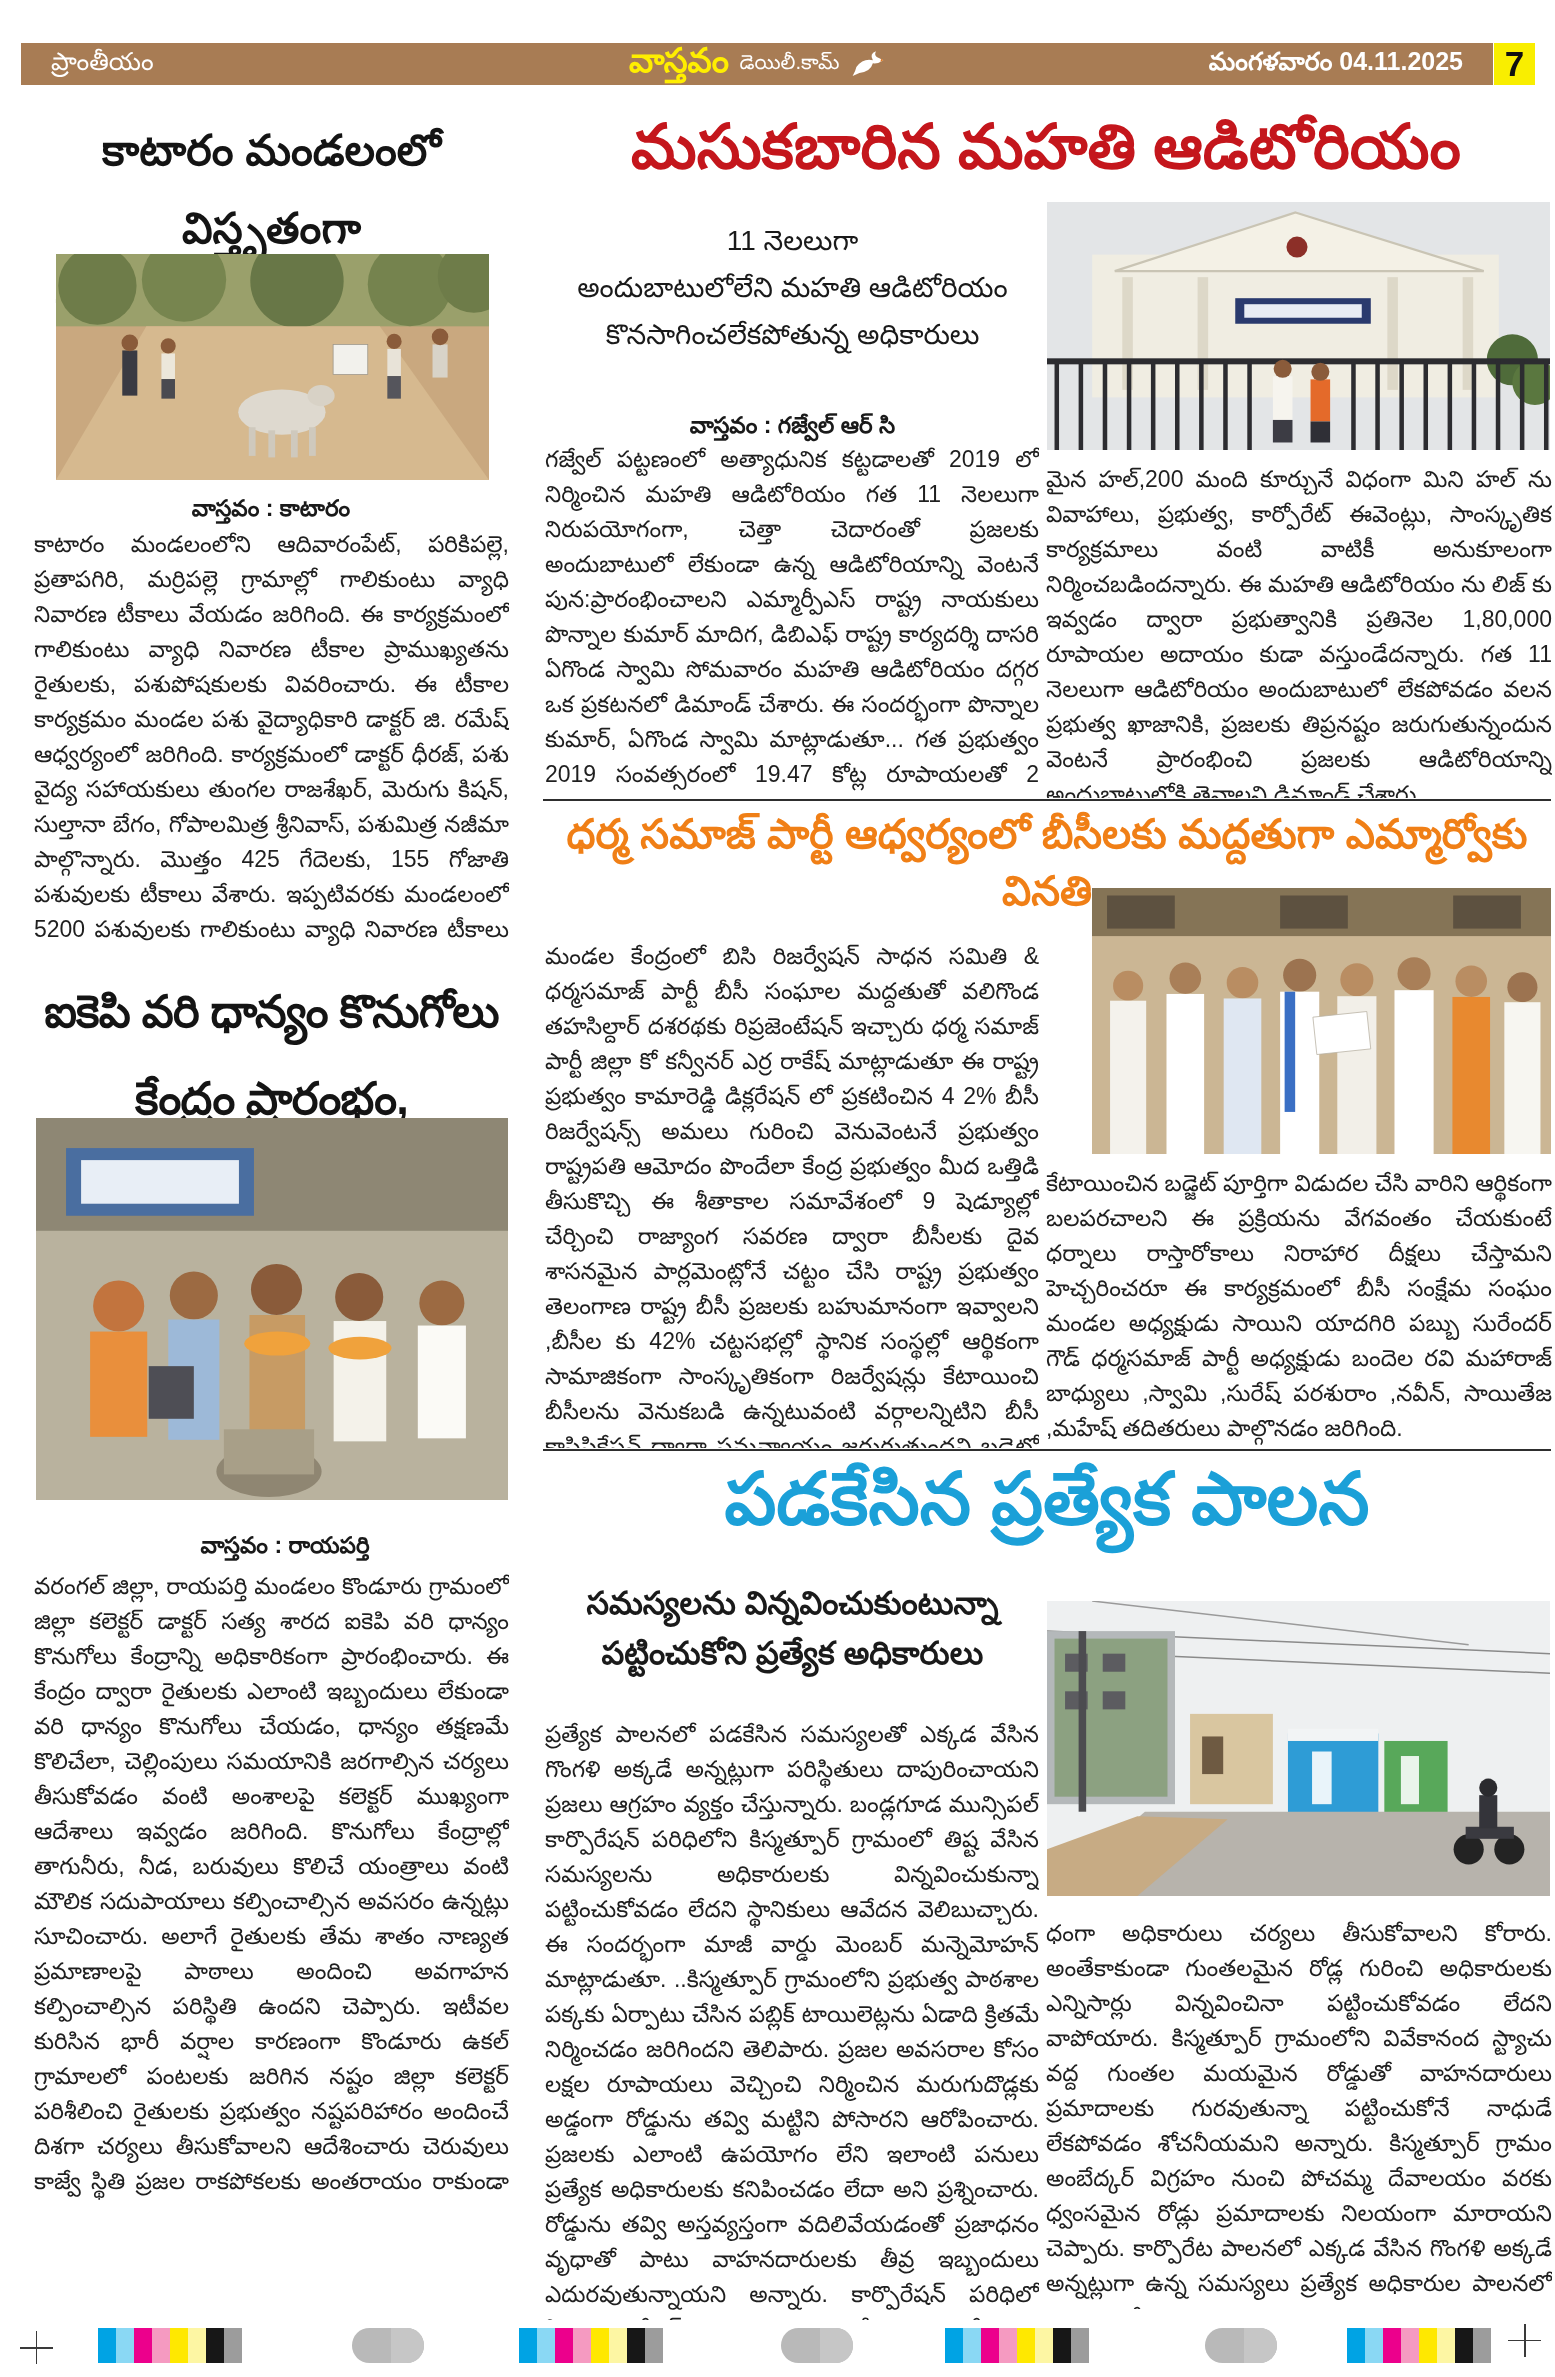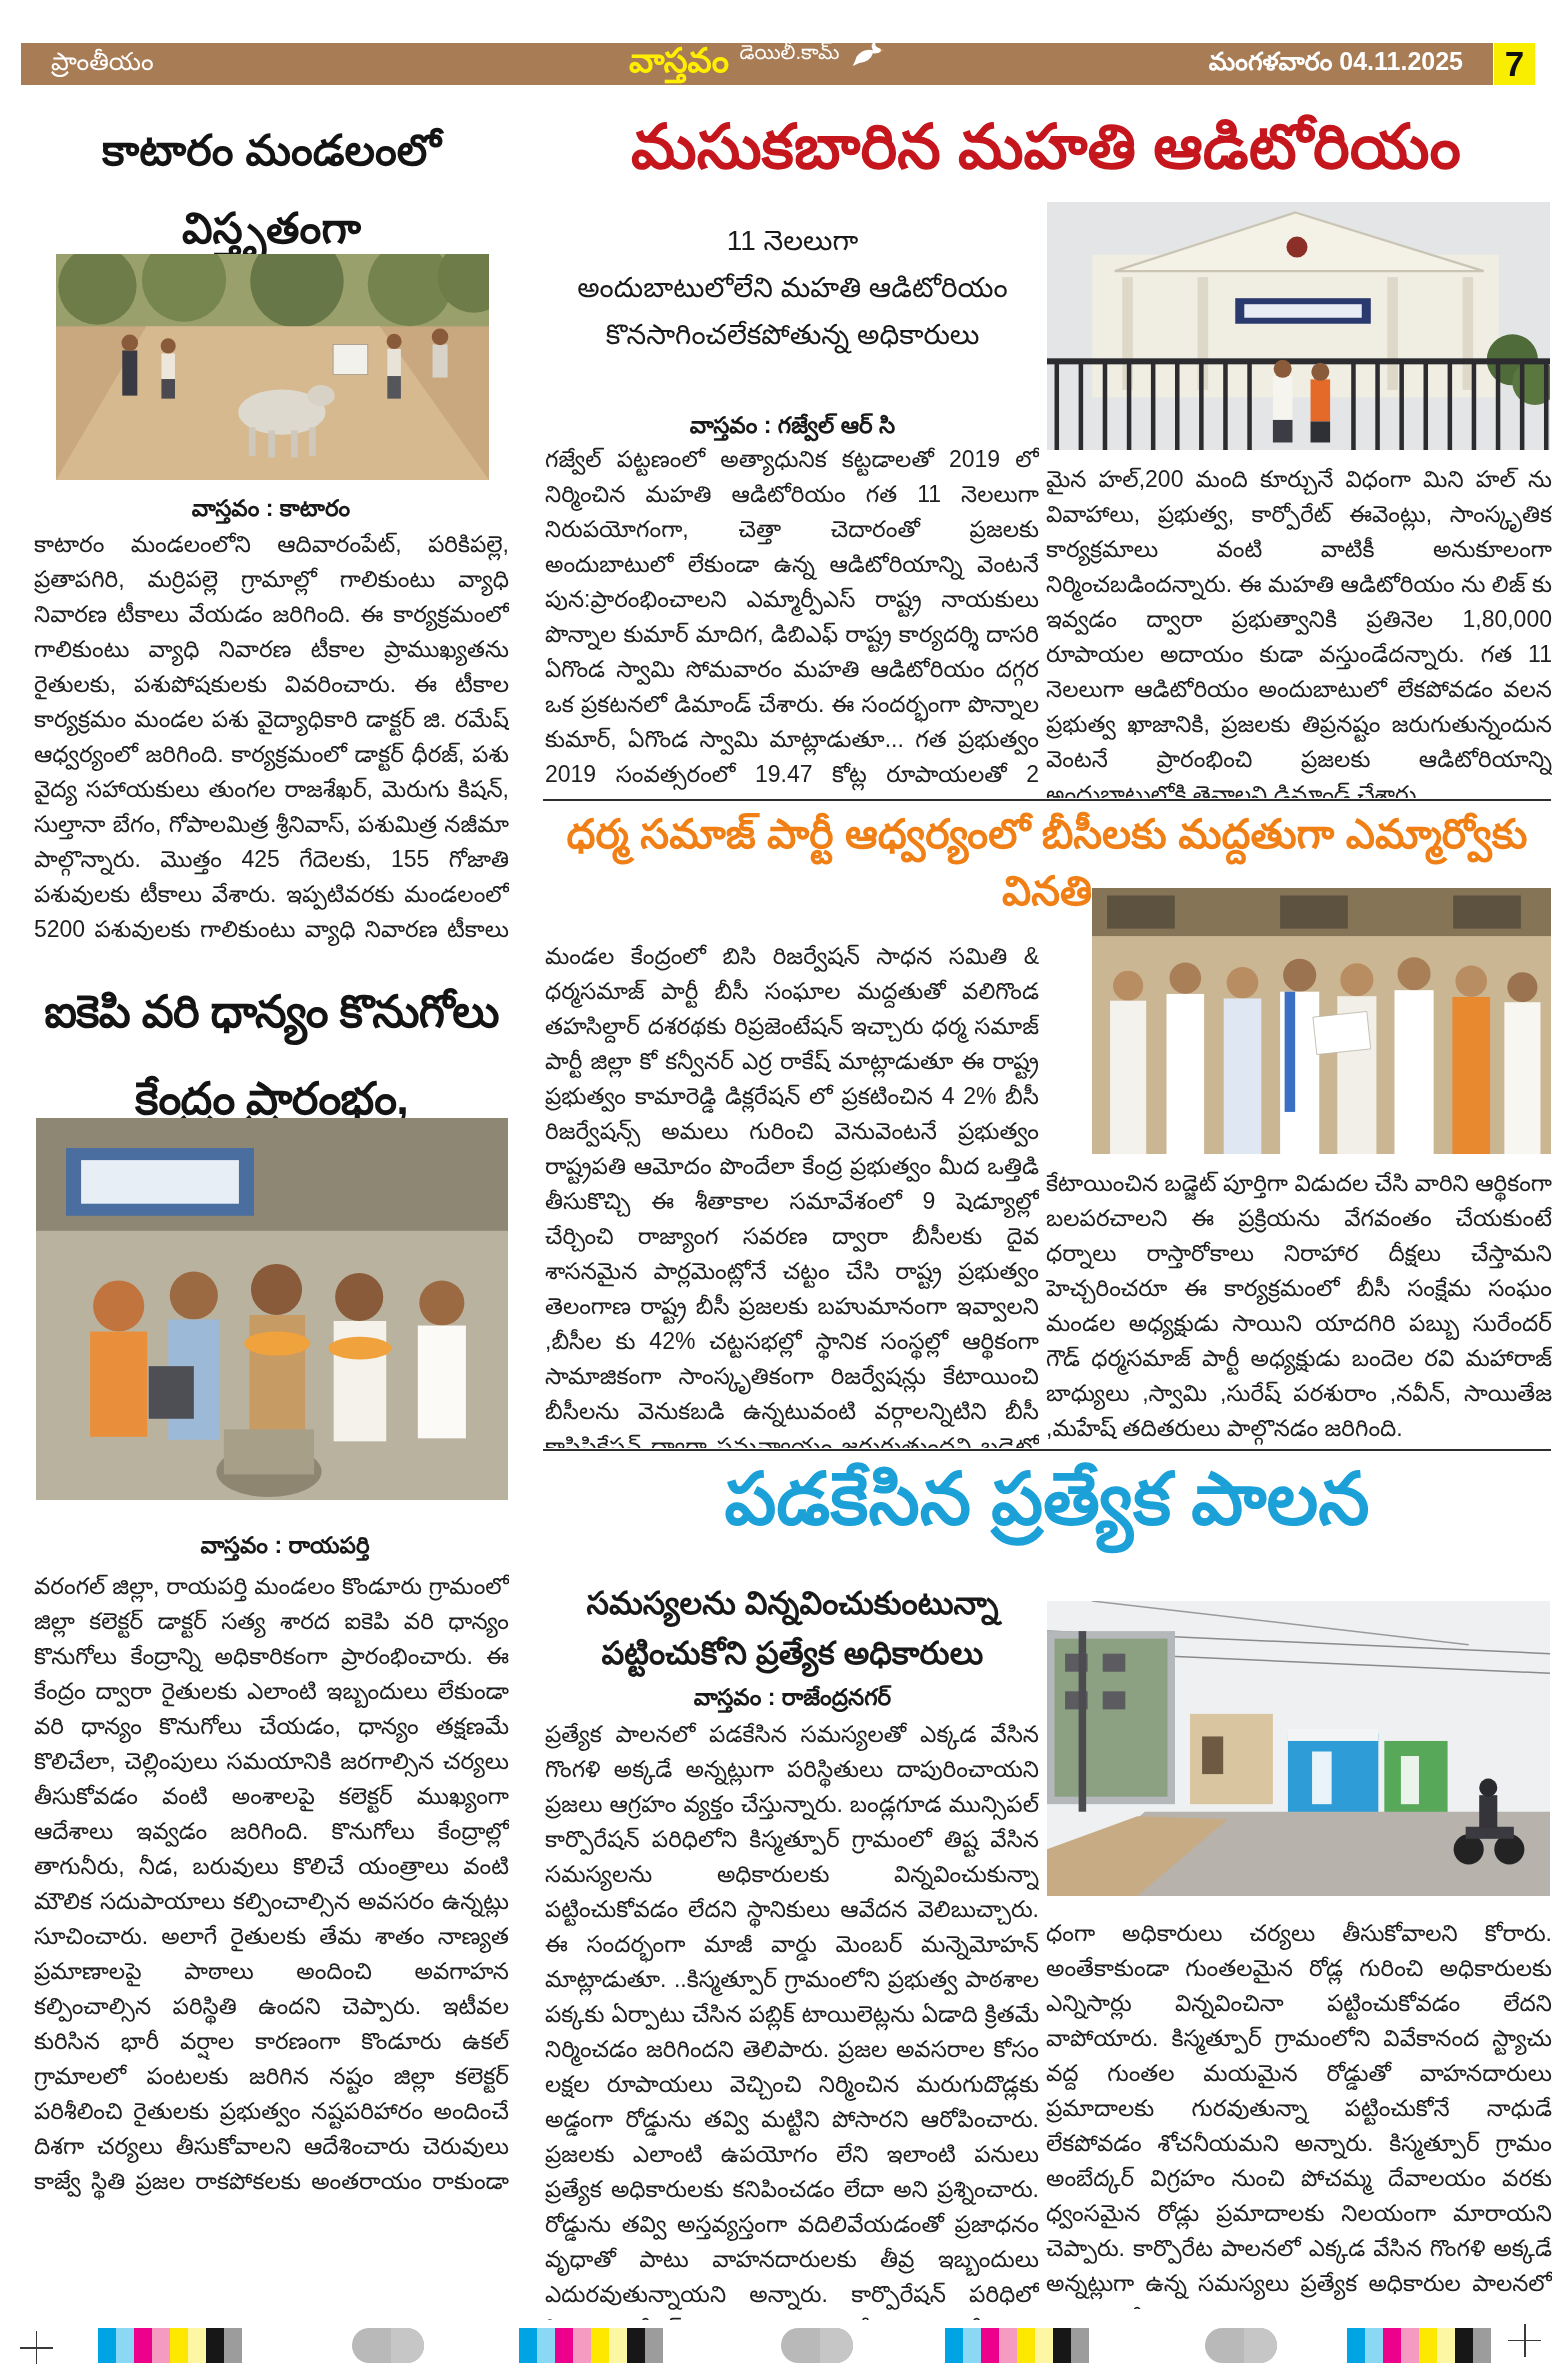--- a/index.html
+++ b/index.html
@@ -6,21 +6,21 @@
   html,body{background:#ffffff}
   #page{position:relative;width:1555px;height:2377px;background:#fff;
         font-family:"Liberation Sans","DejaVu Sans",sans-serif;color:var(--body-text,#1c1c1c);overflow:hidden}
   .abs{position:absolute}
 
   
   .masthead{left:21px;top:43px;width:1472px;height:42px;background:var(--brand-bar,#a87c54);
             display:flex;align-items:center;justify-content:space-between;padding:0 30px;color:#fff}
   .m-left{font-size:25px}
   .m-center{position:absolute;left:50%;top:50%;transform:translate(-50%,-50%);
-            display:flex;align-items:flex-start;gap:10.5px;white-space:nowrap}
+            display:flex;align-items:center;gap:10.5px;white-space:nowrap}
   .brand{color:#ffee00;font-size:34px;font-weight:bold}
   .suffix{font-size:20.3px;color:#fff}
   .m-right{font-size:25px;font-weight:bold}
   .pagenum{left:1494px;top:43px;width:41px;height:42px;background:var(--badge-yellow,#f9ee00);
            color:#101010;font-size:35px;font-weight:bold;display:flex;align-items:center;justify-content:center}
 
   
   .h-black{font-weight:bold;color:#141414;text-align:center}
   .caption{font-size:23px;font-weight:bold;text-align:center;color:#1a1a1a}
   .body{font-size:23px;line-height:35px;text-align:justify;overflow:hidden;color:#1f1f1f}
@@ -252,21 +252,20 @@
   </div>
   <div class="abs body" id="a4-bl">మండల కేంద్రంలో బిసి రిజర్వేషన్ సాధన సమితి &amp; ధర్మసమాజ్ పార్టీ బీసీ సంఘాల మద్దతుతో వలిగొండ తహసిల్దార్ దశరథకు రిప్రజెంటేషన్ ఇచ్చారు ధర్మ సమాజ్ పార్టీ జిల్లా కో కన్వీనర్ ఎర్ర రాకేష్ మాట్లాడుతూ ఈ రాష్ట్ర ప్రభుత్వం కామారెడ్డి డిక్లరేషన్ లో ప్రకటించిన 4 2% బీసీ రిజర్వేషన్స్ అమలు గురించి వెనువెంటనే ప్రభుత్వం రాష్ట్రపతి ఆమోదం పొందేలా కేంద్ర ప్రభుత్వం మీద ఒత్తిడి తీసుకొచ్చి ఈ శీతాకాల సమావేశంలో 9 షెడ్యూల్లో చేర్చించి రాజ్యాంగ సవరణ ద్వారా బీసీలకు దైవ శాసనమైన పార్లమెంట్లోనే చట్టం చేసి రాష్ట్ర ప్రభుత్వం తెలంగాణ రాష్ట్ర బీసీ ప్రజలకు బహుమానంగా ఇవ్వాలని ,బీసీల కు 42% చట్టసభల్లో స్థానిక సంస్థల్లో ఆర్థికంగా సామాజికంగా సాంస్కృతికంగా రిజర్వేషన్లు కేటాయించి బీసీలను వెనుకబడి ఉన్నటువంటి వర్గాలన్నిటిని బీసీ క్లాసిఫికేషన్ ద్వారా సమన్యాయం జరుగుతుందని బడ్జెట్లో కూడా వారి</div>
   <div class="abs body" id="a4-br">కేటాయించిన బడ్జెట్ పూర్తిగా విడుదల చేసి వారిని ఆర్థికంగా బలపరచాలని ఈ ప్రక్రియను వేగవంతం చేయకుంటే ధర్నాలు రాస్తారోకాలు నిరాహార దీక్షలు చేస్తామని హెచ్చరించరూ ఈ కార్యక్రమంలో బీసీ సంక్షేమ సంఘం మండల అధ్యక్షుడు సాయిని యాదగిరి పబ్బు సురేందర్ గౌడ్ ధర్మసమాజ్ పార్టీ అధ్యక్షుడు బందెల రవి మహారాజ్ బాధ్యులు ,స్వామి ,సురేష్ పరశురాం ,నవీన్, సాయితేజ ,మహేష్ తదితరులు పాల్గొనడం జరిగింది.</div>
   <div class="abs rule" id="rule2"></div>
 
   <div class="abs" id="a5-head">పడకేసిన ప్రత్యేక పాలన</div>
   <div class="abs subhead" id="a5-sub">
     <div>సమస్యలను విన్నవించుకుంటున్నా</div>
     <div>పట్టించుకోని ప్రత్యేక అధికారులు</div>
   </div>
-  <div class="abs caption" id="a5-date">వాస్తవం : రాజేంద్రనగర్</div>
   <div class="abs photo" id="a5-photo">
     <svg viewBox="0 0 668 392" preserveAspectRatio="none">
       <rect width="668" height="392" fill="#eef0f1"></rect>
       <line x1="0" y1="40" x2="668" y2="70" stroke="#8a8a8a" stroke-width="2"></line>
       <line x1="0" y1="66" x2="668" y2="96" stroke="#8a8a8a" stroke-width="2"></line>
       <line x1="60" y1="0" x2="560" y2="58" stroke="#9a9a9a" stroke-width="2"></line>
       <rect x="0" y="40" width="170" height="230" fill="#b4b8ba"></rect>
       <rect x="10" y="50" width="150" height="210" fill="#7f9a6e" opacity="0.75"></rect>
       <rect x="24" y="70" width="30" height="24" fill="#5c5c60"></rect>
         <rect x="74" y="70" width="30" height="24" fill="#5c5c60"></rect>

